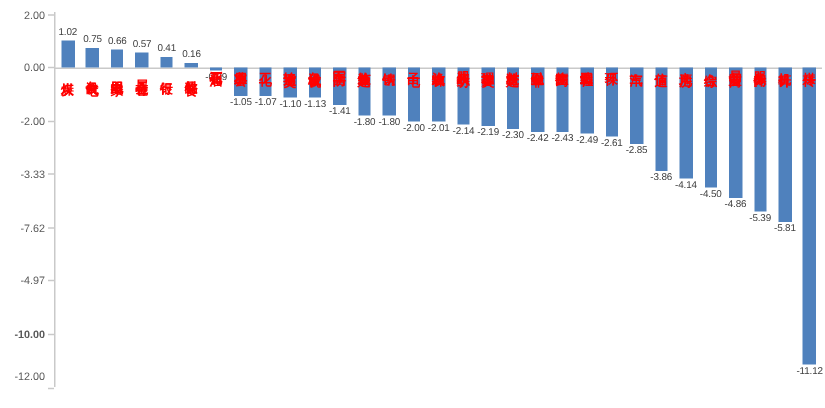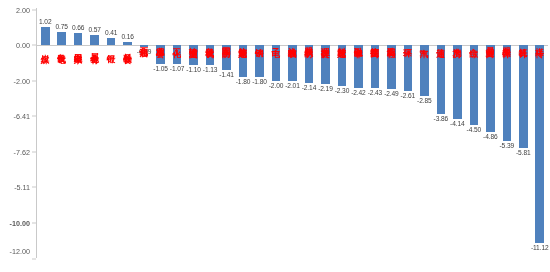--- a/index.html
+++ b/index.html
@@ -30,23 +30,23 @@
 </style>
 </head>
 <body>
 
 <div id="chart-root">
 
   <div class="y-axis-labels">
       <div class="y-tick" style="top: 9.5px;">2.00</div>
       <div class="y-tick" style="top: 45.0714px;">0.00</div>
       <div class="y-tick" style="top: 80.6429px;">-2.00</div>
-      <div class="y-tick" style="top: 116.214px;">-6.41</div>
+      <div class="y-tick" style="top: 116.214px;">-3.33</div>
       <div class="y-tick" style="top: 151.786px;">-7.62</div>
-      <div class="y-tick" style="top: 187.357px;">-5.11</div>
+      <div class="y-tick" style="top: 187.357px;">-4.97</div>
       <div class="y-tick" style="top: 222.929px; font-weight: bold;">-10.00</div>
       <div class="y-tick" style="top: 251px;">-12.00</div>
     </div>
   <div class="axis-line"></div>
   <div class="zero-line" style="top: 45.0714px;"></div>
   <div class="plot">
       <div class="bar-slot" style="left: 0px; width: 16.4839px;">
         <div class="bar" style="left: 3.95613px; width: 8.57161px; top: 26.93px; height: 18.1414px; background: rgb(79, 129, 189);"></div>
         <div class="val" style="color: rgb(64, 64, 64); top: 17.93px;">1.02</div>
         <div class="cat" style="color: rgb(255, 0, 0); top: 48.0714px;">煤炭</div>

